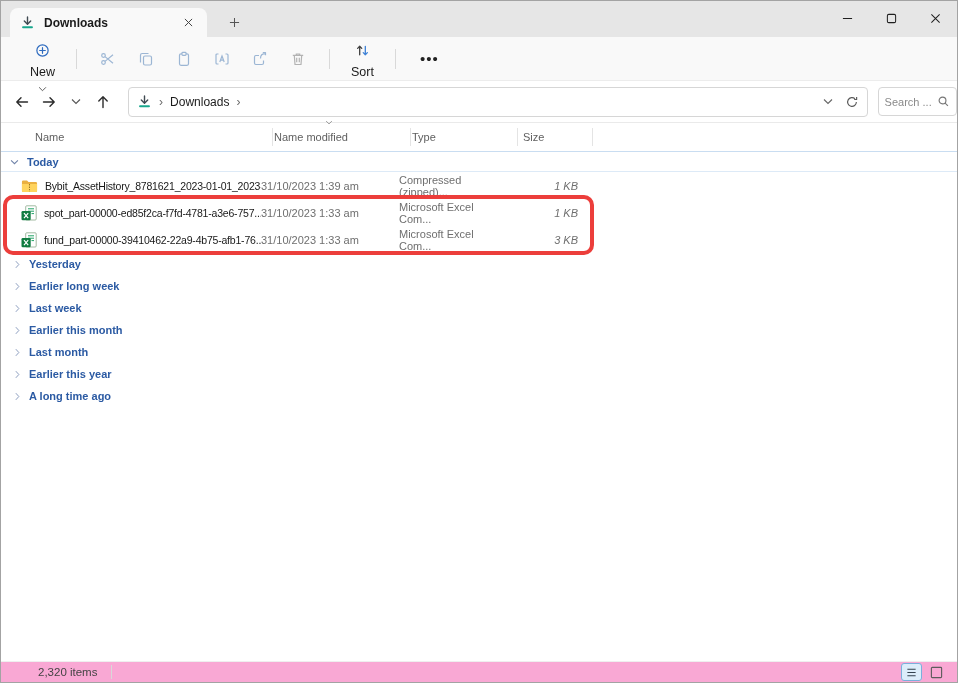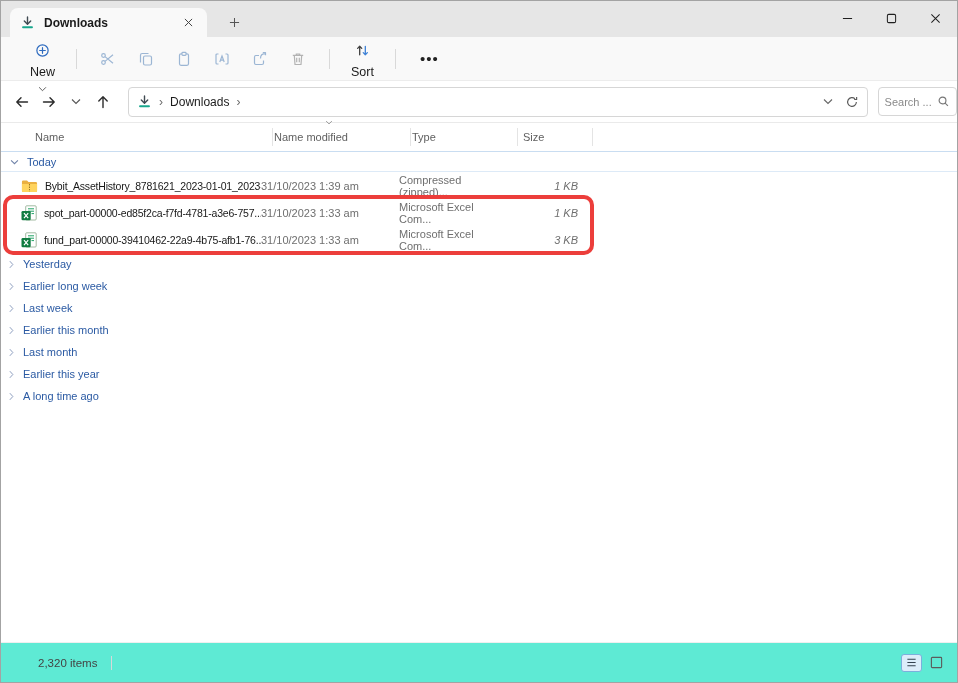--- a/index.html
+++ b/index.html
@@ -52,35 +52,35 @@
   .ch-name { width:240px; padding-left:2px; }
   .ch-date { width:138px; padding-left:1px; position:relative; }
   .ch-sort { position:absolute; top:-8px; left:52px; }
   .ch-type { width:107px; padding-left:1px; }
   .ch-size { width:75px; padding-left:5px; }
 
   
   .filelist { position:relative; font-size:11px; }
   .grouprow { height:21px; display:flex; align-items:center; gap:8px; padding-left:9px;
     border-top:1px solid #c9ddf1; border-bottom:1px solid #ddeaf7; }
-  .grouplabel { color:#2b5aa3; font-size:11px; }
+  .grouplabel { color:#2b5aa3; font-size:11px;font-weight:bold; }
   .frow { height:27px; display:flex; align-items:center; padding-left:20px; }
   .c-name { width:240px; display:flex; align-items:center; gap:7px; overflow:hidden; }
   .fname { font-size:10.5px; letter-spacing:-0.2px; color:#191919; white-space:nowrap; }
   .c-date { width:138px; color:#6f6f6f; }
   .c-type { width:107px; color:#6f6f6f; }
   .c-size { width:72px; text-align:right; color:#6f6f6f;font-style:italic; }
-  .collrow { height:22px; display:flex; align-items:center; gap:9px; padding-left:8px; }
+  .collrow { height:22px; display:flex; align-items:center; gap:9px; padding-left:14px; }
   .annotation { position:absolute; left:2px; top:44px; width:591px; height:60px;
     border:4px solid #ec3e3b; border-radius:10px; pointer-events:none; }
 
   
-  .statusbar { position:absolute; bottom:0; left:0; width:100%; height:40px;
+  .statusbar { position:absolute; bottom:0; left:0; width:100%; height:21px;
     display:flex; align-items:center; padding-left:37px; border-top:1px solid #efefef;
-    background:#5eead4; }
+    background:#f9a8d4; }
   .count { font-size:11.5px; color:#444; }
   .st-sep { width:1px; height:14px; background:#d8d8d8; margin-left:14px; }
   .viewtoggles { margin-left:auto; display:flex; align-items:center; gap:6px;
     padding-right:12px; }
   .vt-details { width:21px; height:18px; background:#dcedfa; border:1px solid #7ab0dc;
     border-radius:3px; display:flex; align-items:center; justify-content:center; }
   .vt-large { width:17px; height:17px; display:flex; align-items:center; justify-content:center; }
 
   svg { display:block; }
 </style>

